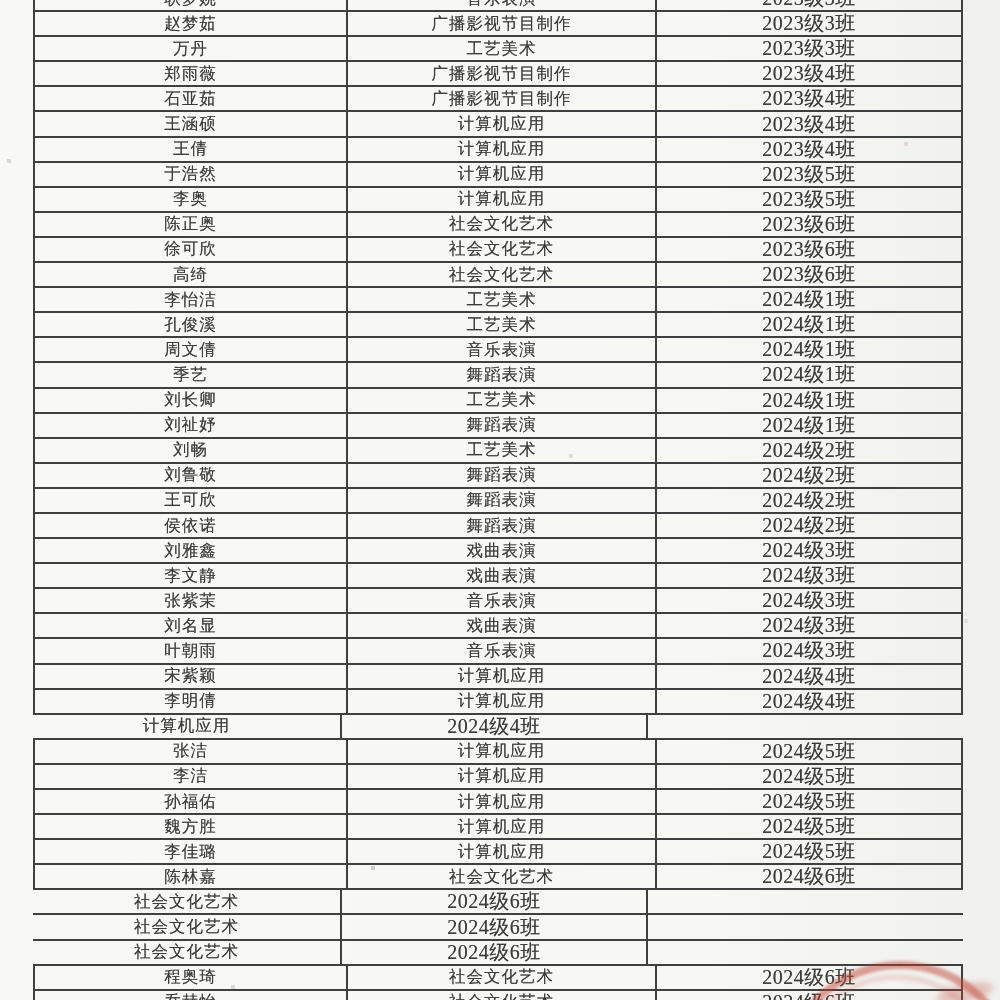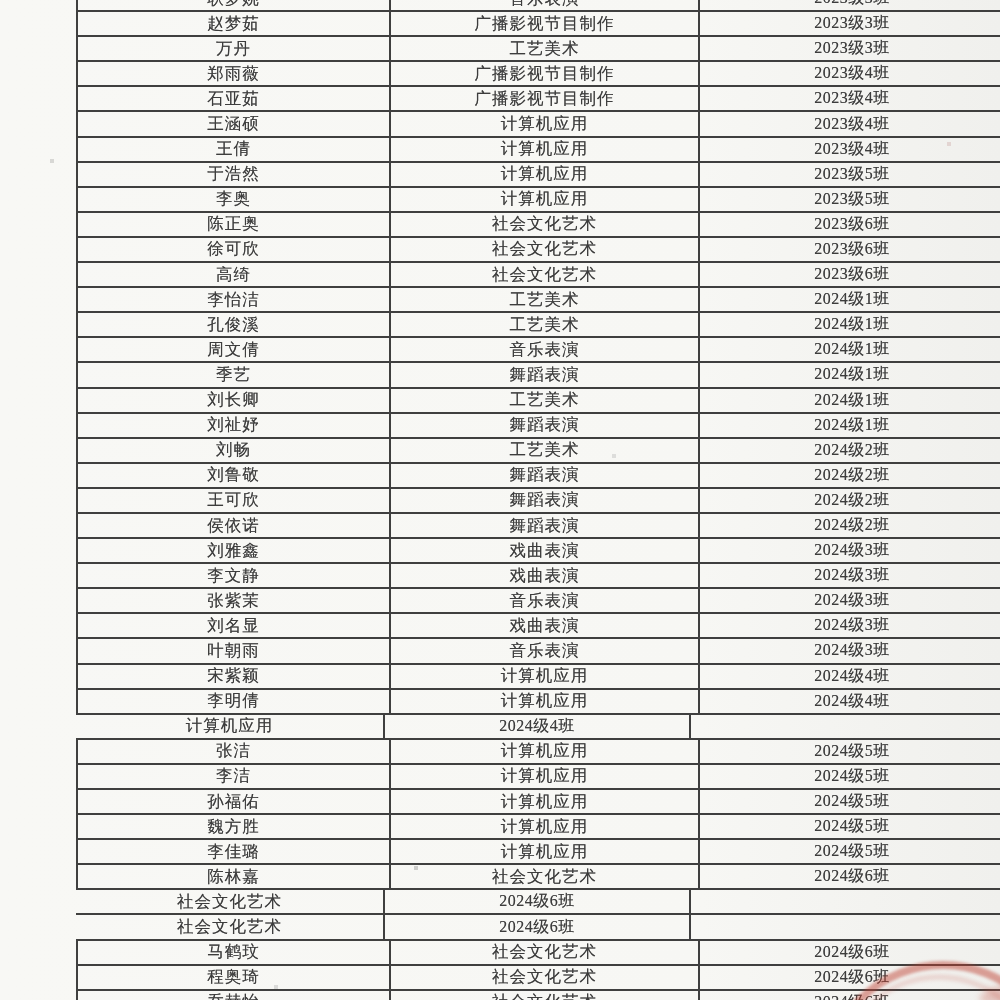--- a/index.html
+++ b/index.html
@@ -11,21 +11,20 @@
     height: 1000px;
     overflow: hidden;
     position: relative;
     background: linear-gradient(90deg, #f8f8f5 0%, #f7f7f4 70%, #f0f0ed 100%);
     font-family: "Liberation Serif", "DejaVu Serif", serif;
   }
   .scan-page {
     position: absolute;
     inset: 0;
     overflow: hidden;
-    margin-left: 43px;
   }
   
   .roster-table {
     position: absolute;
     left: 33px;
     top: -13px;
     width: 930px;
     display: flex;
     flex-direction: column;
   }
@@ -44,21 +43,21 @@
     color: #3d3d3d;
     font-size: 16.5px;
     letter-spacing: 1px;
     white-space: nowrap;
     overflow: hidden;
     text-shadow: 0 0 0.6px rgba(60,60,60,0.65);
     border-right: 2px solid rgba(38,38,38,0.88);
   }
   .c-name  { width: 315px; border-left: 2px solid rgba(38,38,38,0.88); }
   .c-major { width: 309px; }
-  .c-class { width: 306px; font-size: 16px; letter-spacing: 0.5px; }
+  .c-class { width: 306px; font-size: 20px; letter-spacing: 0.5px; }
   
   .seal-arc {
     position: absolute;
     left: 779px;
     top: 961px;
     width: 226px;
     height: 226px;
     border-radius: 50%;
     border: 8px solid rgba(191,64,51,0.48);
     filter: blur(1.6px);
@@ -324,21 +323,20 @@
       <div class="t-cell c-major">社会文化艺术</div>
       <div class="t-cell c-class">2024级6班</div>
     </div>
 
     <div class="t-row">
       <div class="t-cell c-major">社会文化艺术</div>
       <div class="t-cell c-class">2024级6班</div>
     </div>
 
     <div class="t-row">
-      <div class="t-cell c-name">马鹤玟</div>
       <div class="t-cell c-major">社会文化艺术</div>
       <div class="t-cell c-class">2024级6班</div>
     </div>
 
     <div class="t-row">
       <div class="t-cell c-name">程奥琦</div>
       <div class="t-cell c-major">社会文化艺术</div>
       <div class="t-cell c-class">2024级6班</div>
     </div>
 

